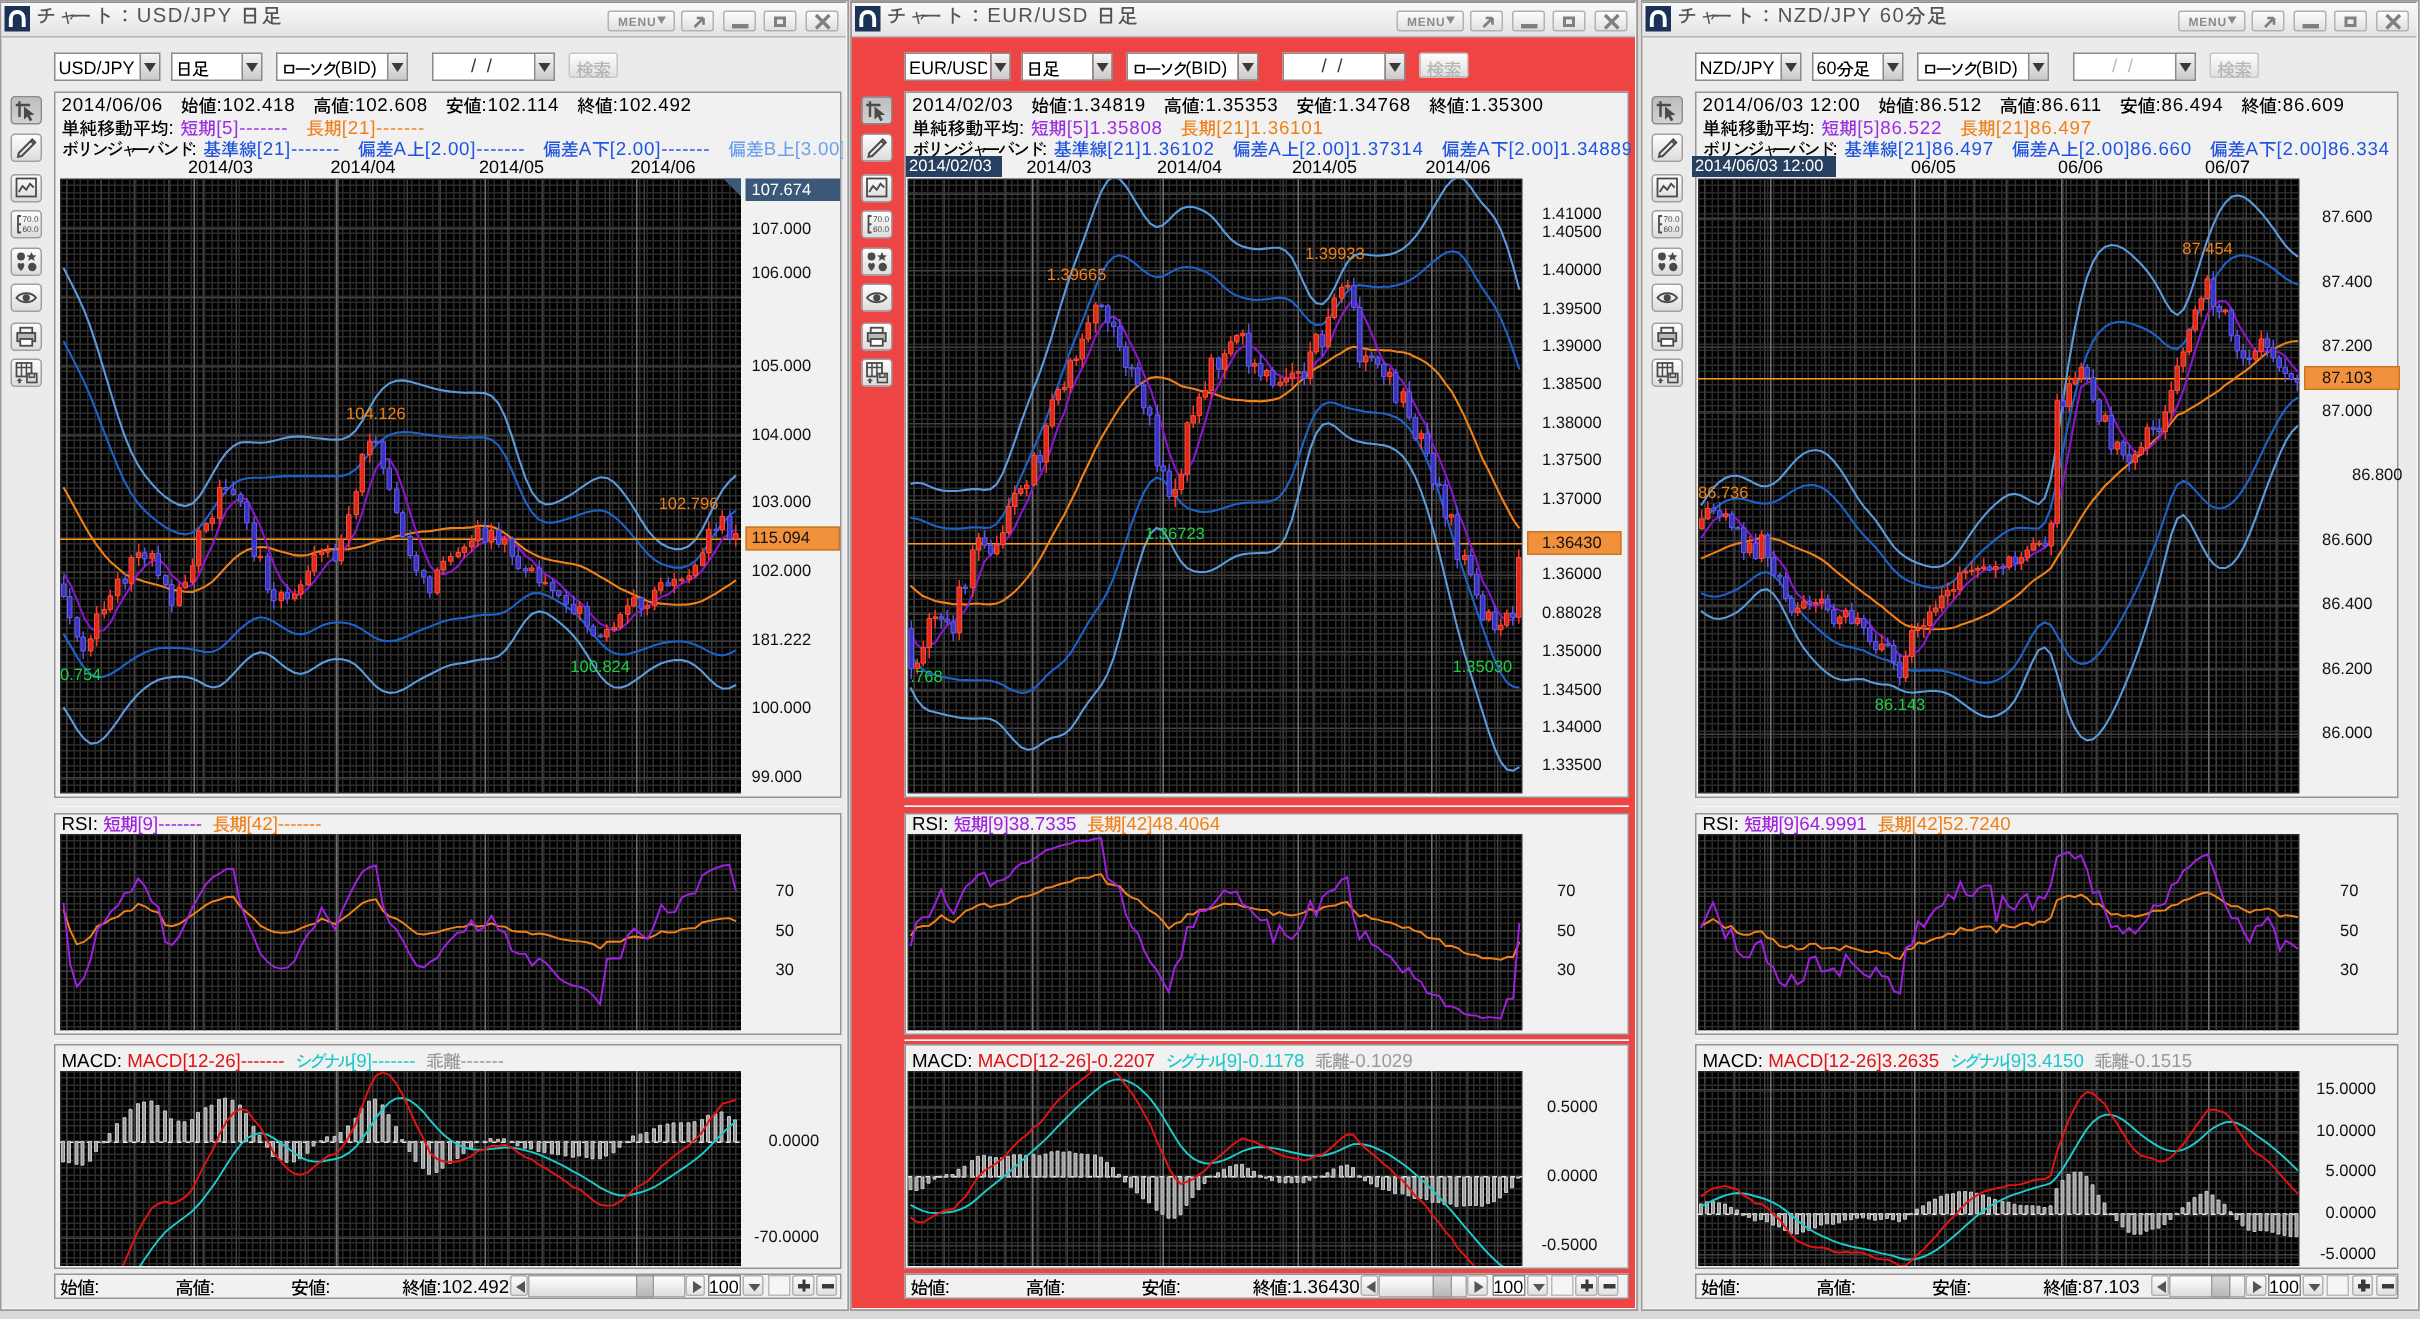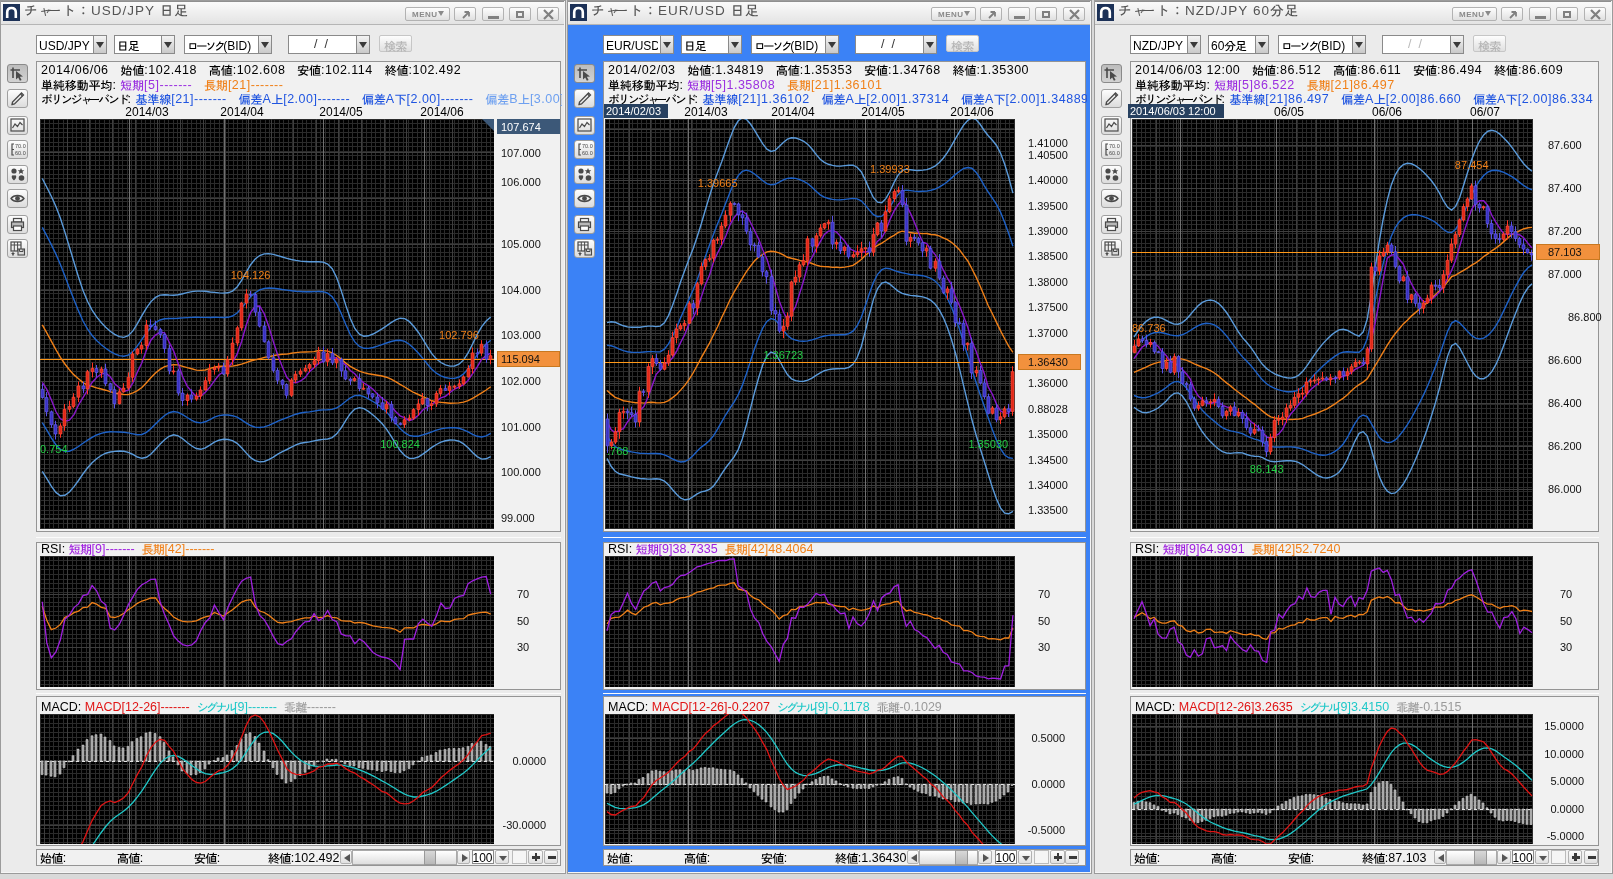--- a/index.html
+++ b/index.html
@@ -295,21 +295,21 @@
       <text x="419.0" y="220.1" font-family="Liberation Sans" font-size="11" fill="#f08018" text-anchor="middle">102.796</text>
       <text x="360.1" y="329.3" font-family="Liberation Sans" font-size="11" fill="#22cc44" text-anchor="middle">100.824</text>
       <text x="0.0" y="334.1" font-family="Liberation Sans" font-size="11" fill="#22cc44" text-anchor="start">0.754</text>
     </svg>
     <div style="position:absolute;left:501px;top:146.5px;font:11px 'Liberation Sans';color:#111">107.000</div>
     <div style="position:absolute;left:501px;top:176px;font:11px 'Liberation Sans';color:#111">106.000</div>
     <div style="position:absolute;left:501px;top:237.9px;font:11px 'Liberation Sans';color:#111">105.000</div>
     <div style="position:absolute;left:501px;top:283.6px;font:11px 'Liberation Sans';color:#111">104.000</div>
     <div style="position:absolute;left:501px;top:329.3px;font:11px 'Liberation Sans';color:#111">103.000</div>
     <div style="position:absolute;left:501px;top:375.0px;font:11px 'Liberation Sans';color:#111">102.000</div>
-    <div style="position:absolute;left:501px;top:420.7px;font:11px 'Liberation Sans';color:#111">101.000</div>
+    <div style="position:absolute;left:501px;top:420.7px;font:11px 'Liberation Sans';color:#111">181.222</div>
     <div style="position:absolute;left:501px;top:466.4px;font:11px 'Liberation Sans';color:#111">100.000</div>
     <div style="position:absolute;left:501px;top:512.1px;font:11px 'Liberation Sans';color:#111">99.000</div>
     <div style="position:absolute;left:497px;top:351.0px;width:63px;height:16px;background:#f2913d;border:1px solid #c87820"></div>
     <div style="position:absolute;left:501px;top:352.5px;font:11px 'Liberation Sans';color:#111">115.094</div>
     <div style="position:absolute;left:497px;top:119px;width:63px;height:15px;background:#3c5878"></div>
     <div style="position:absolute;left:501px;top:120.5px;font:11px 'Liberation Sans';color:#fff">107.674</div>
     <svg style="position:absolute;left:482px;top:119px" width="12" height="12">
       <path d="M12,0 L12,12 L0,0 Z" fill="#3c5878"></path>
     </svg>
     <div style="position:absolute;left:36px;top:536.5px;width:525px;height:1px;background:#c4c4c4;border-bottom:1px solid #fbfbfb"></div>
@@ -360,21 +360,21 @@
         <use href="#k13" x="2340"></use>
       </g>
       <text x="193.0" y="11.0" font-family="Liberation Sans" font-size="12.5" font-weight="normal" fill="#20c8c8">[9]-------  </text>
       <g fill="#9a9a9a" transform="translate(243.0,1.4) scale(0.0120)">
         <use href="#k19" x="0"></use>
         <use href="#k43" x="950"></use>
       </g>
       <text x="265.8" y="11.0" font-family="Liberation Sans" font-size="12.5" font-weight="normal" fill="#9a9a9a">-------</text>
     </svg>
     <div style="position:absolute;left:512.4px;top:754.5px;font:11px 'Liberation Sans';color:#111">0.0000</div>
-    <div style="position:absolute;left:502.6px;top:818.5px;font:11px 'Liberation Sans';color:#111">-30.0000</div>
+    <div style="position:absolute;left:502.6px;top:818.5px;font:11px 'Liberation Sans';color:#111">-70.0000</div>
     <div style="position:absolute;left:36px;top:849px;width:525px;height:17px;background:#f1f1f1;border:1px solid #949494"></div>
     <svg style="position:absolute;left:40px;top:850px" width="110" height="15">
       <g fill="#000" transform="translate(0.0,2.4) scale(0.0120)">
         <use href="#k27" x="0"></use>
         <use href="#k20" x="950"></use>
       </g>
       <text x="22.8" y="12.0" font-family="Liberation Sans" font-size="12.5" font-weight="normal" fill="#000">:</text>
     </svg>
     <svg style="position:absolute;left:117px;top:850px" width="110" height="15">
       <g fill="#000" transform="translate(0.0,2.4) scale(0.0120)">
@@ -411,21 +411,21 @@
     </div>
     <div style="position:absolute;left:511.5px;top:849.5px;width:15px;height:14px;background:#f5f5f5;border:1px solid #bbb"></div>
     <div class="tb" style="position:absolute;left:528px;top:849.5px;width:14.5px;height:14px">
       <span style="position:absolute;left:3px;top:5.5px;width:8px;height:2.5px;background:#3a3a3a"></span>
       <span style="position:absolute;left:5.8px;top:2.8px;width:2.5px;height:8px;background:#3a3a3a"></span>
     </div>
     <div class="tb" style="position:absolute;left:543.5px;top:849.5px;width:14.5px;height:14px">
       <span style="position:absolute;left:3px;top:5.5px;width:8px;height:2.5px;background:#3a3a3a"></span>
     </div>
   </div>
-<div style="position:absolute;left:567px;top:0;width:525px;height:874px;background:#3b82f6;border-right:1px solid #b0b0b0;border-bottom:1px solid #aaa;box-shadow:inset 0 0 0 1px #f5f5f5;outline:1px solid #9b9b9b;outline-offset:-1px">
+<div style="position:absolute;left:567px;top:0;width:525px;height:874px;background:#ef4444;border-right:1px solid #b0b0b0;border-bottom:1px solid #aaa;box-shadow:inset 0 0 0 1px #f5f5f5;outline:1px solid #9b9b9b;outline-offset:-1px">
     <div style="position:absolute;left:1px;top:1px;right:1px;height:24px;background:linear-gradient(#fafafa,#e3e3e3);border-top:1px solid #8f8f8f;border-bottom:1px solid #b5b5b5"></div>
     <div style="position:absolute;left:3px;top:4px;width:17px;height:17px;background:#1c3157"></div>
     <svg style="position:absolute;left:3px;top:4px" width="17" height="17">
       <path d="M4.2,14 V8.6 C4.2,5.6 6,4 8.5,4 C11,4 12.8,5.6 12.8,8.6 V14" fill="none" stroke="#fff" stroke-width="2.6"></path>
     </svg>
     <svg style="position:absolute;left:24px;top:1px" width="280" height="19">
       <g fill="#545454" transform="translate(0.0,2.7) scale(0.0135)">
         <use href="#k5" x="0"></use>
         <use href="#k11" x="1074"></use>
         <use href="#k16" x="1748"></use>

